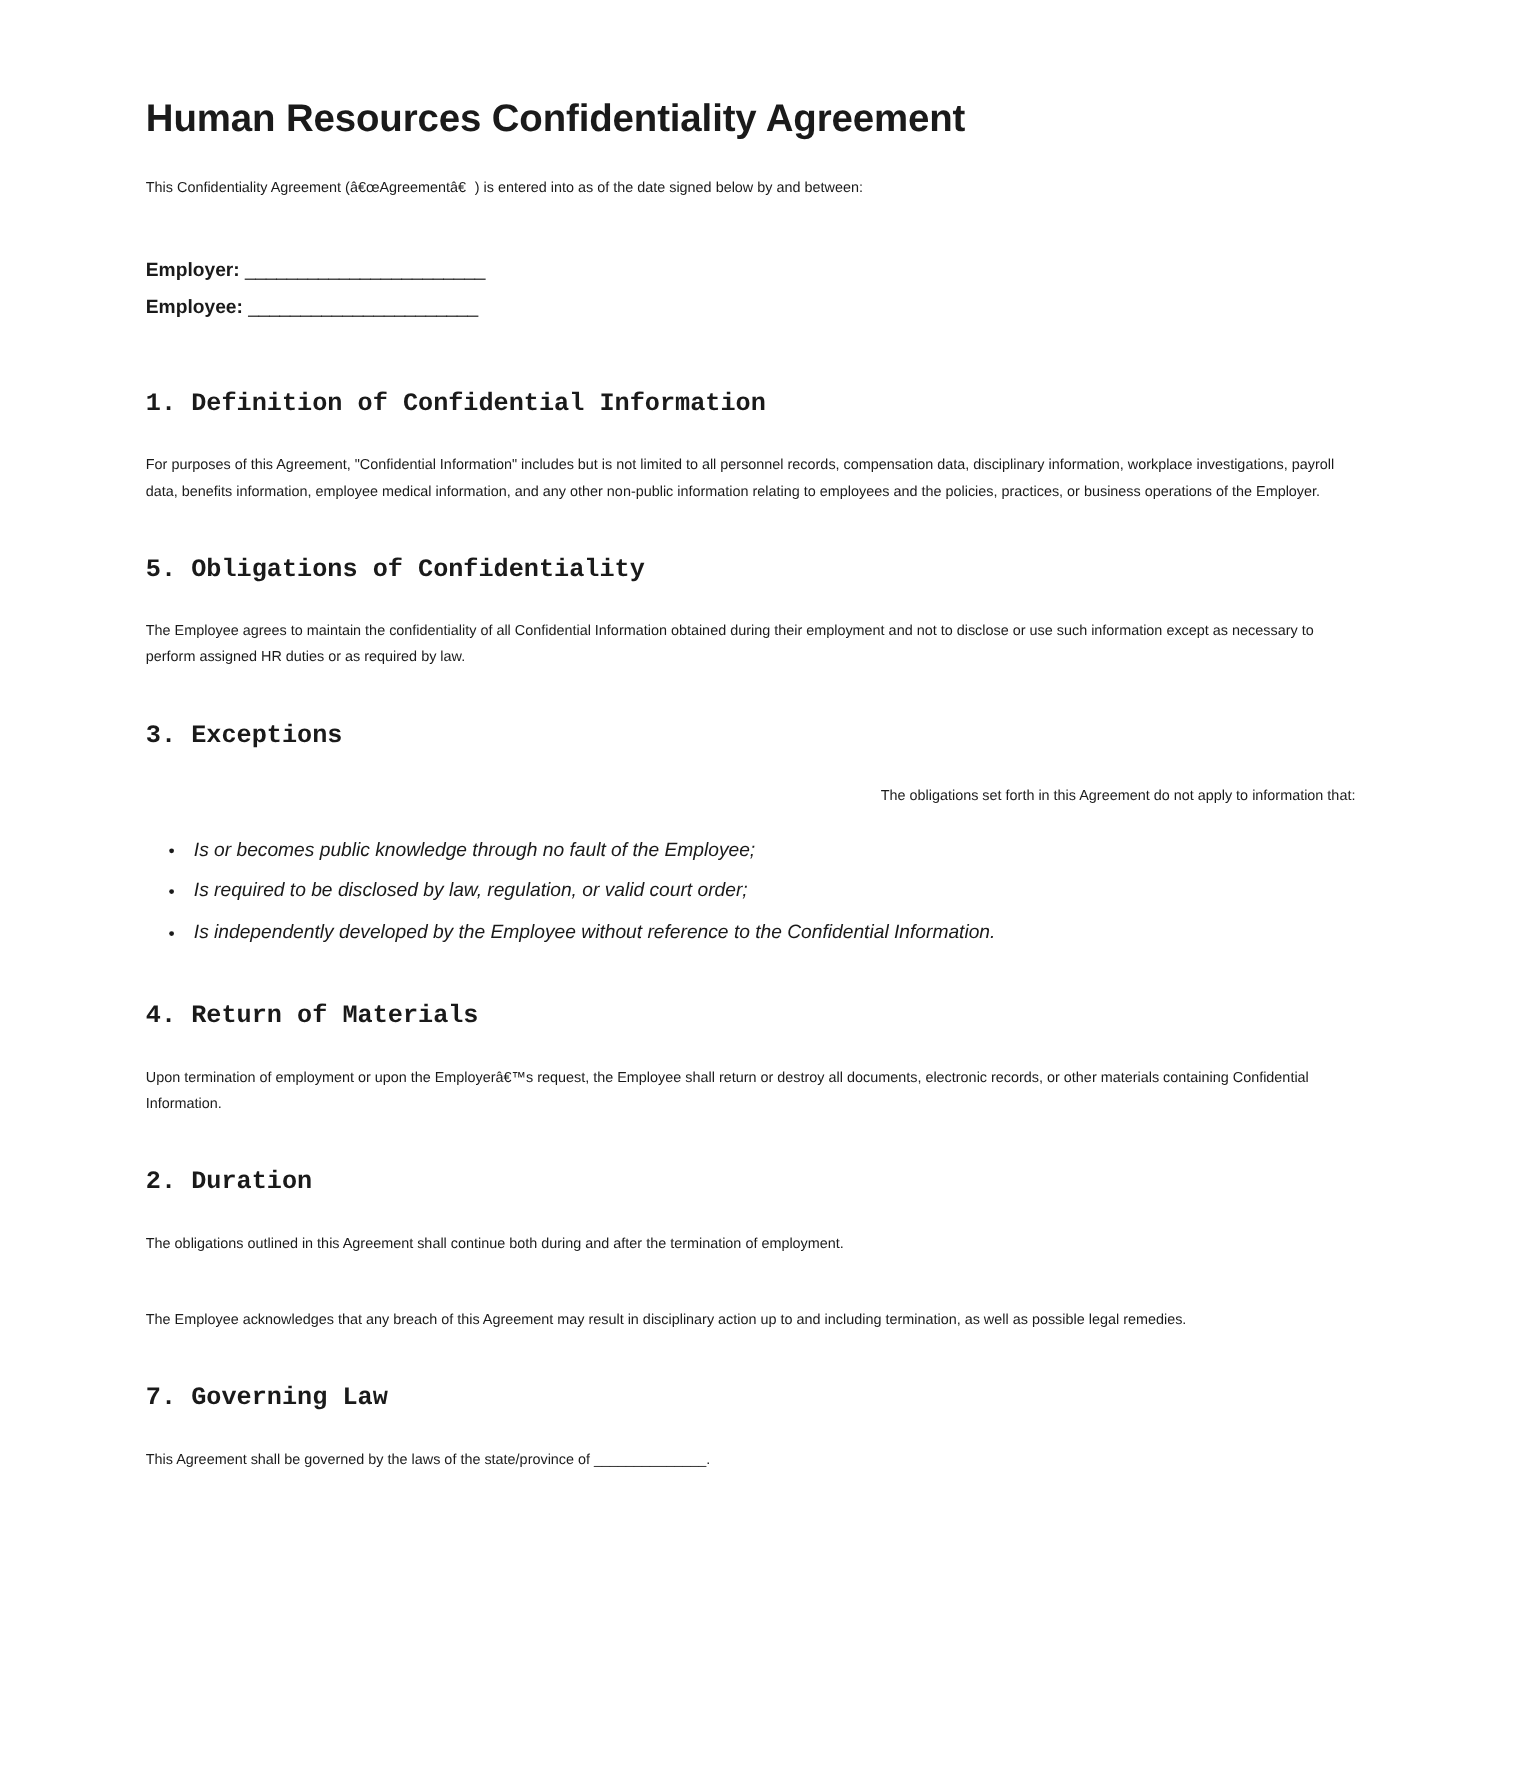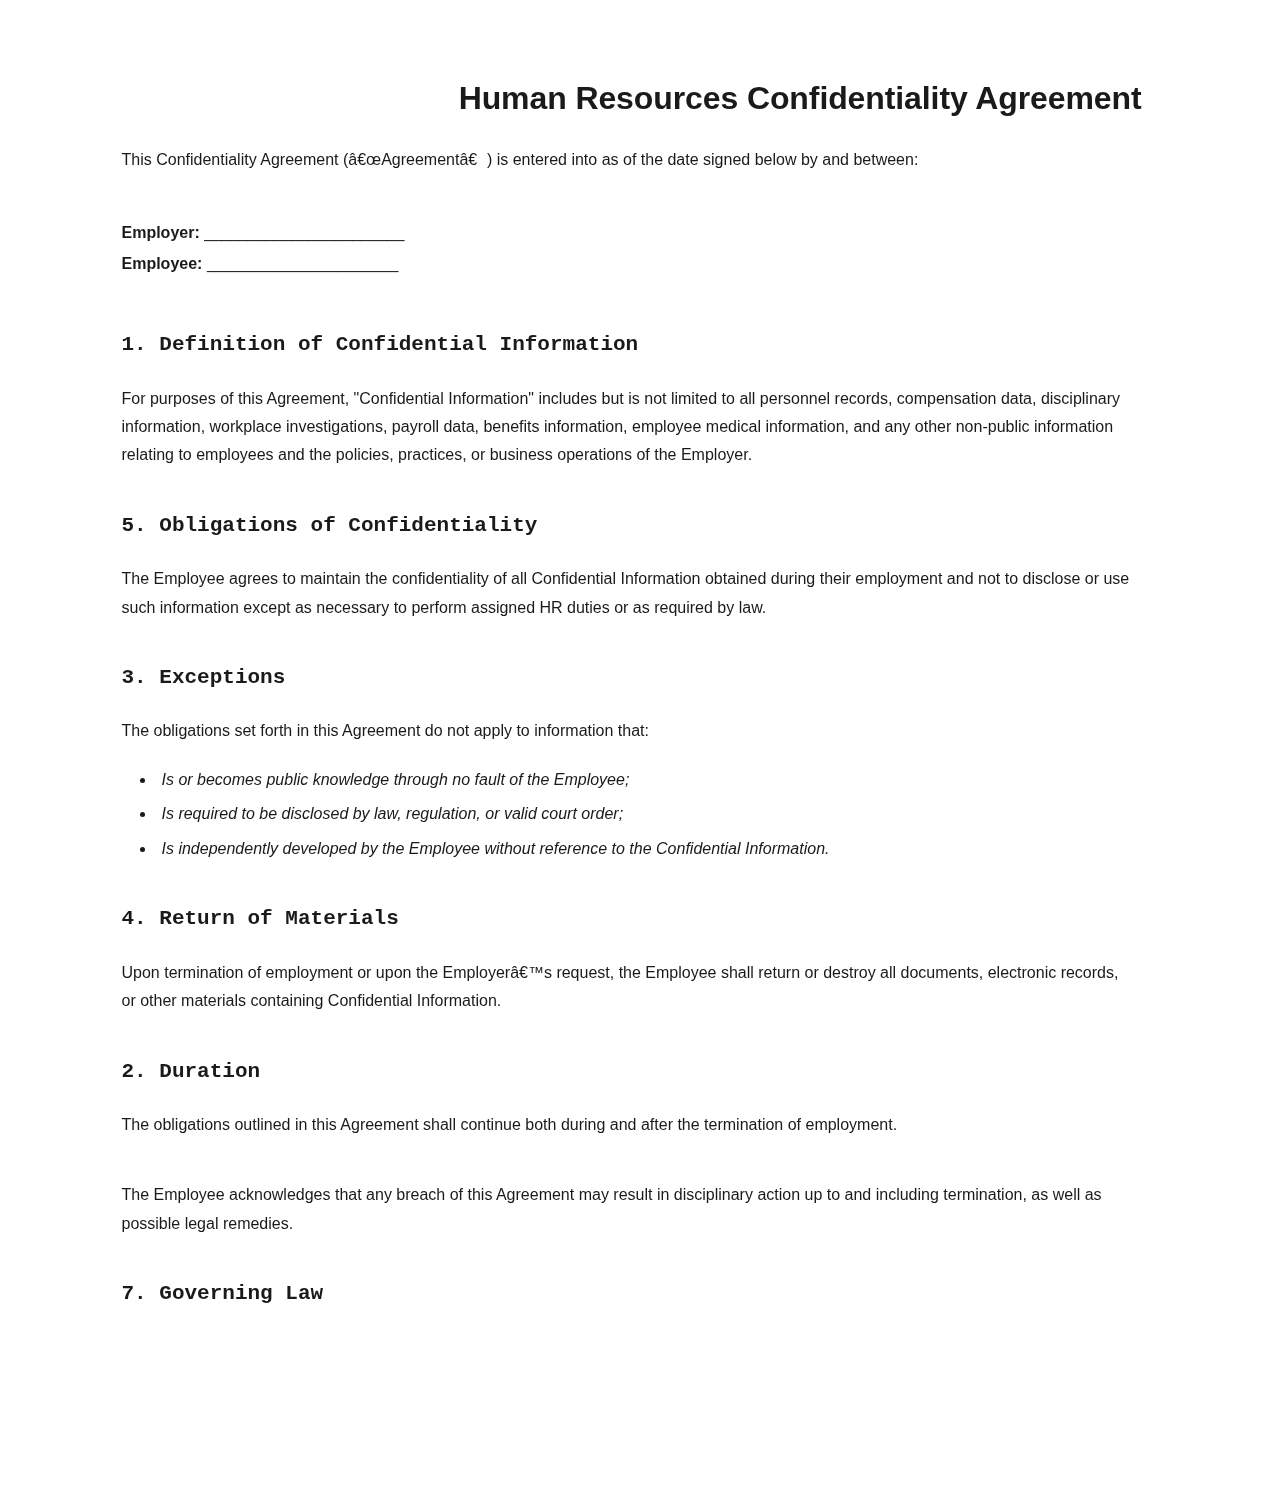--- a/index.html
+++ b/index.html
@@ -18,28 +18,28 @@
   .page {
     width: 1020px;
     margin: 0 auto;
     padding-top: 78px;
     box-sizing: content-box;
   }
 
   .doc-title {
     font-size: 32px;
     font-weight: bold;
-    text-align: right;
+    text-align: left;
     line-height: 1.25;
     margin: 0 0 28px 0;
     letter-spacing: -0.1px;
   }
 
   p {
-    font-size: 16px;
+    font-size: 12px;
     line-height: 1.78;
     margin: 0 12px 16px 0;
   }
 
   .intro {
     margin-bottom: 44px;
   }
 
   .party-block {
     margin: 0 0 52px 0;
@@ -83,20 +83,21 @@
     margin: 0 0 6px 0;
     padding-left: 6px;
     font-style: italic;
   }
   ul.bullets li:last-child {
     margin-bottom: 0;
   }
 
   .lead-in {
     margin-bottom: 20px;
+    text-align: right;
   }
 </style>
 </head>
 <body>
 
 <div class="page">
 
   <h1 class="doc-title">Human Resources Confidentiality Agreement</h1>
 
   <p class="intro">This Confidentiality Agreement (â€œAgreementâ€) is entered into as of the date signed below by and between:</p>
@@ -141,15 +142,16 @@
     <h2 class="section-heading">2. Duration</h2>
     <p>The obligations outlined in this Agreement shall continue both during and after the termination of employment.</p>
   </div>
 
   <div class="section">
     <p>The Employee acknowledges that any breach of this Agreement may result in disciplinary action up to and including termination, as well as possible legal remedies.</p>
   </div>
 
   <div class="section">
     <h2 class="section-heading">7. Governing Law</h2>
+    <p>This Agreement shall be governed by the laws of the state/province of ______________.</p>
   </div>
 
 </div>
 
 </body></html>

